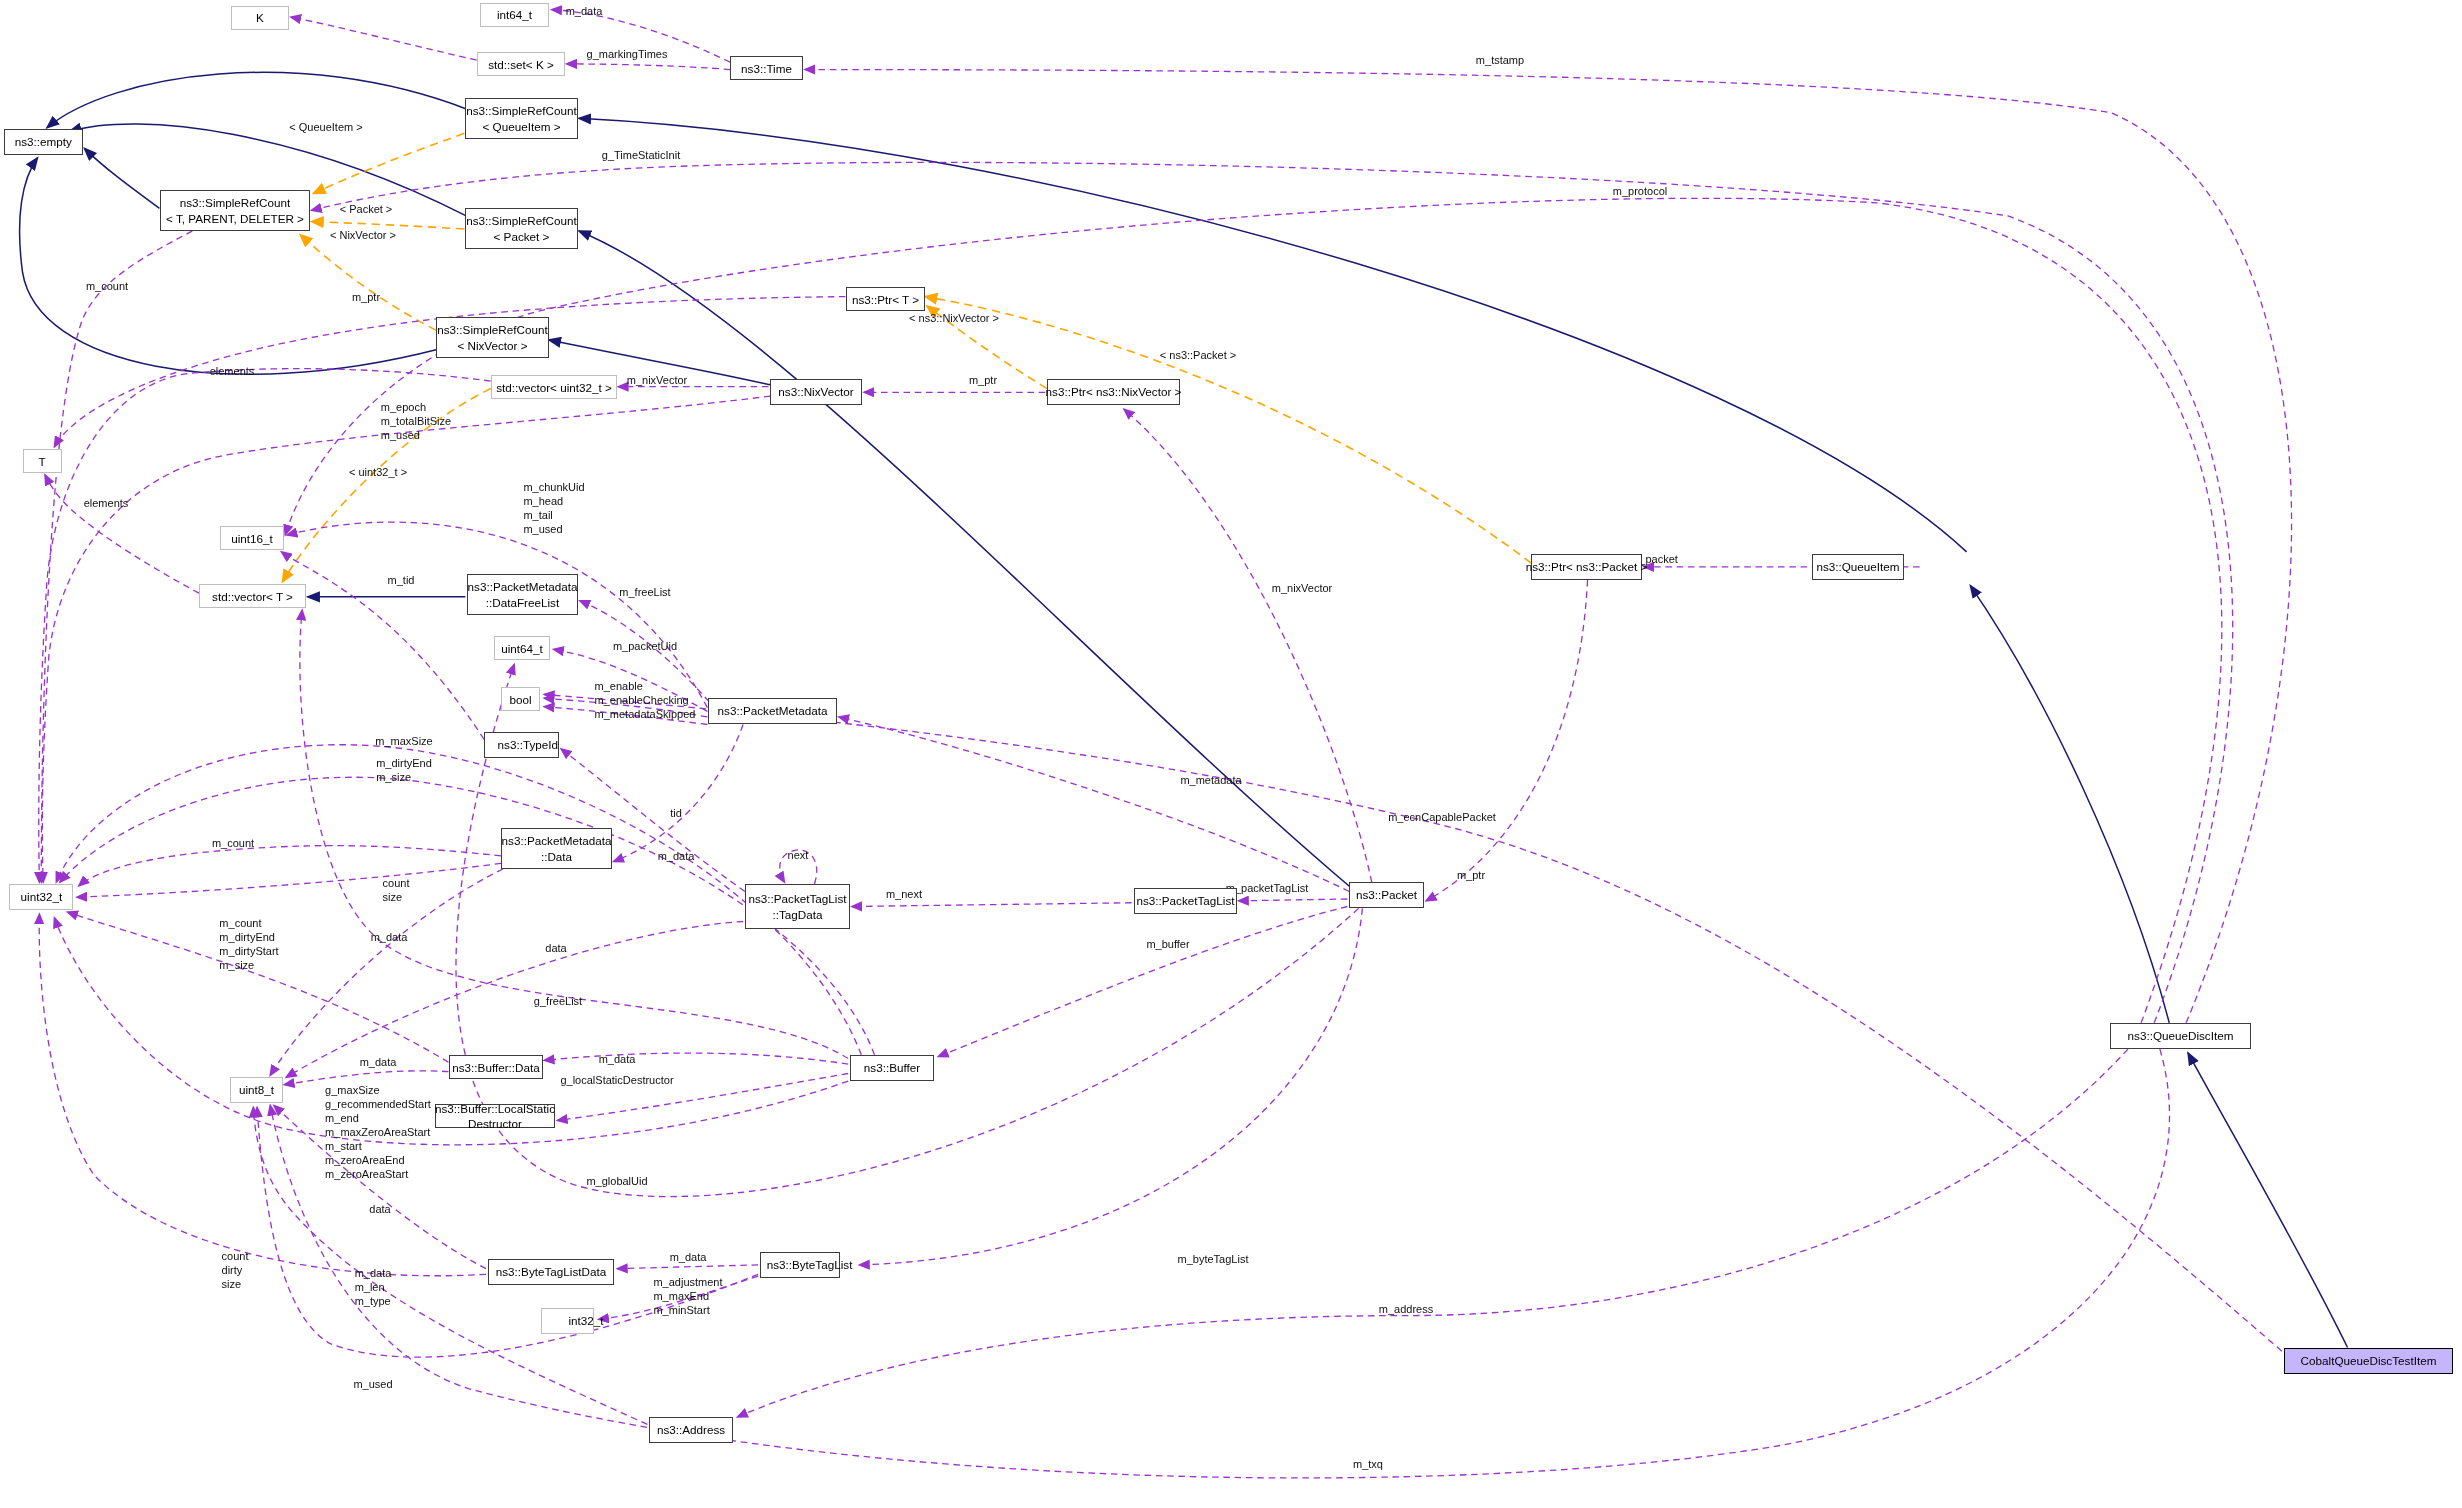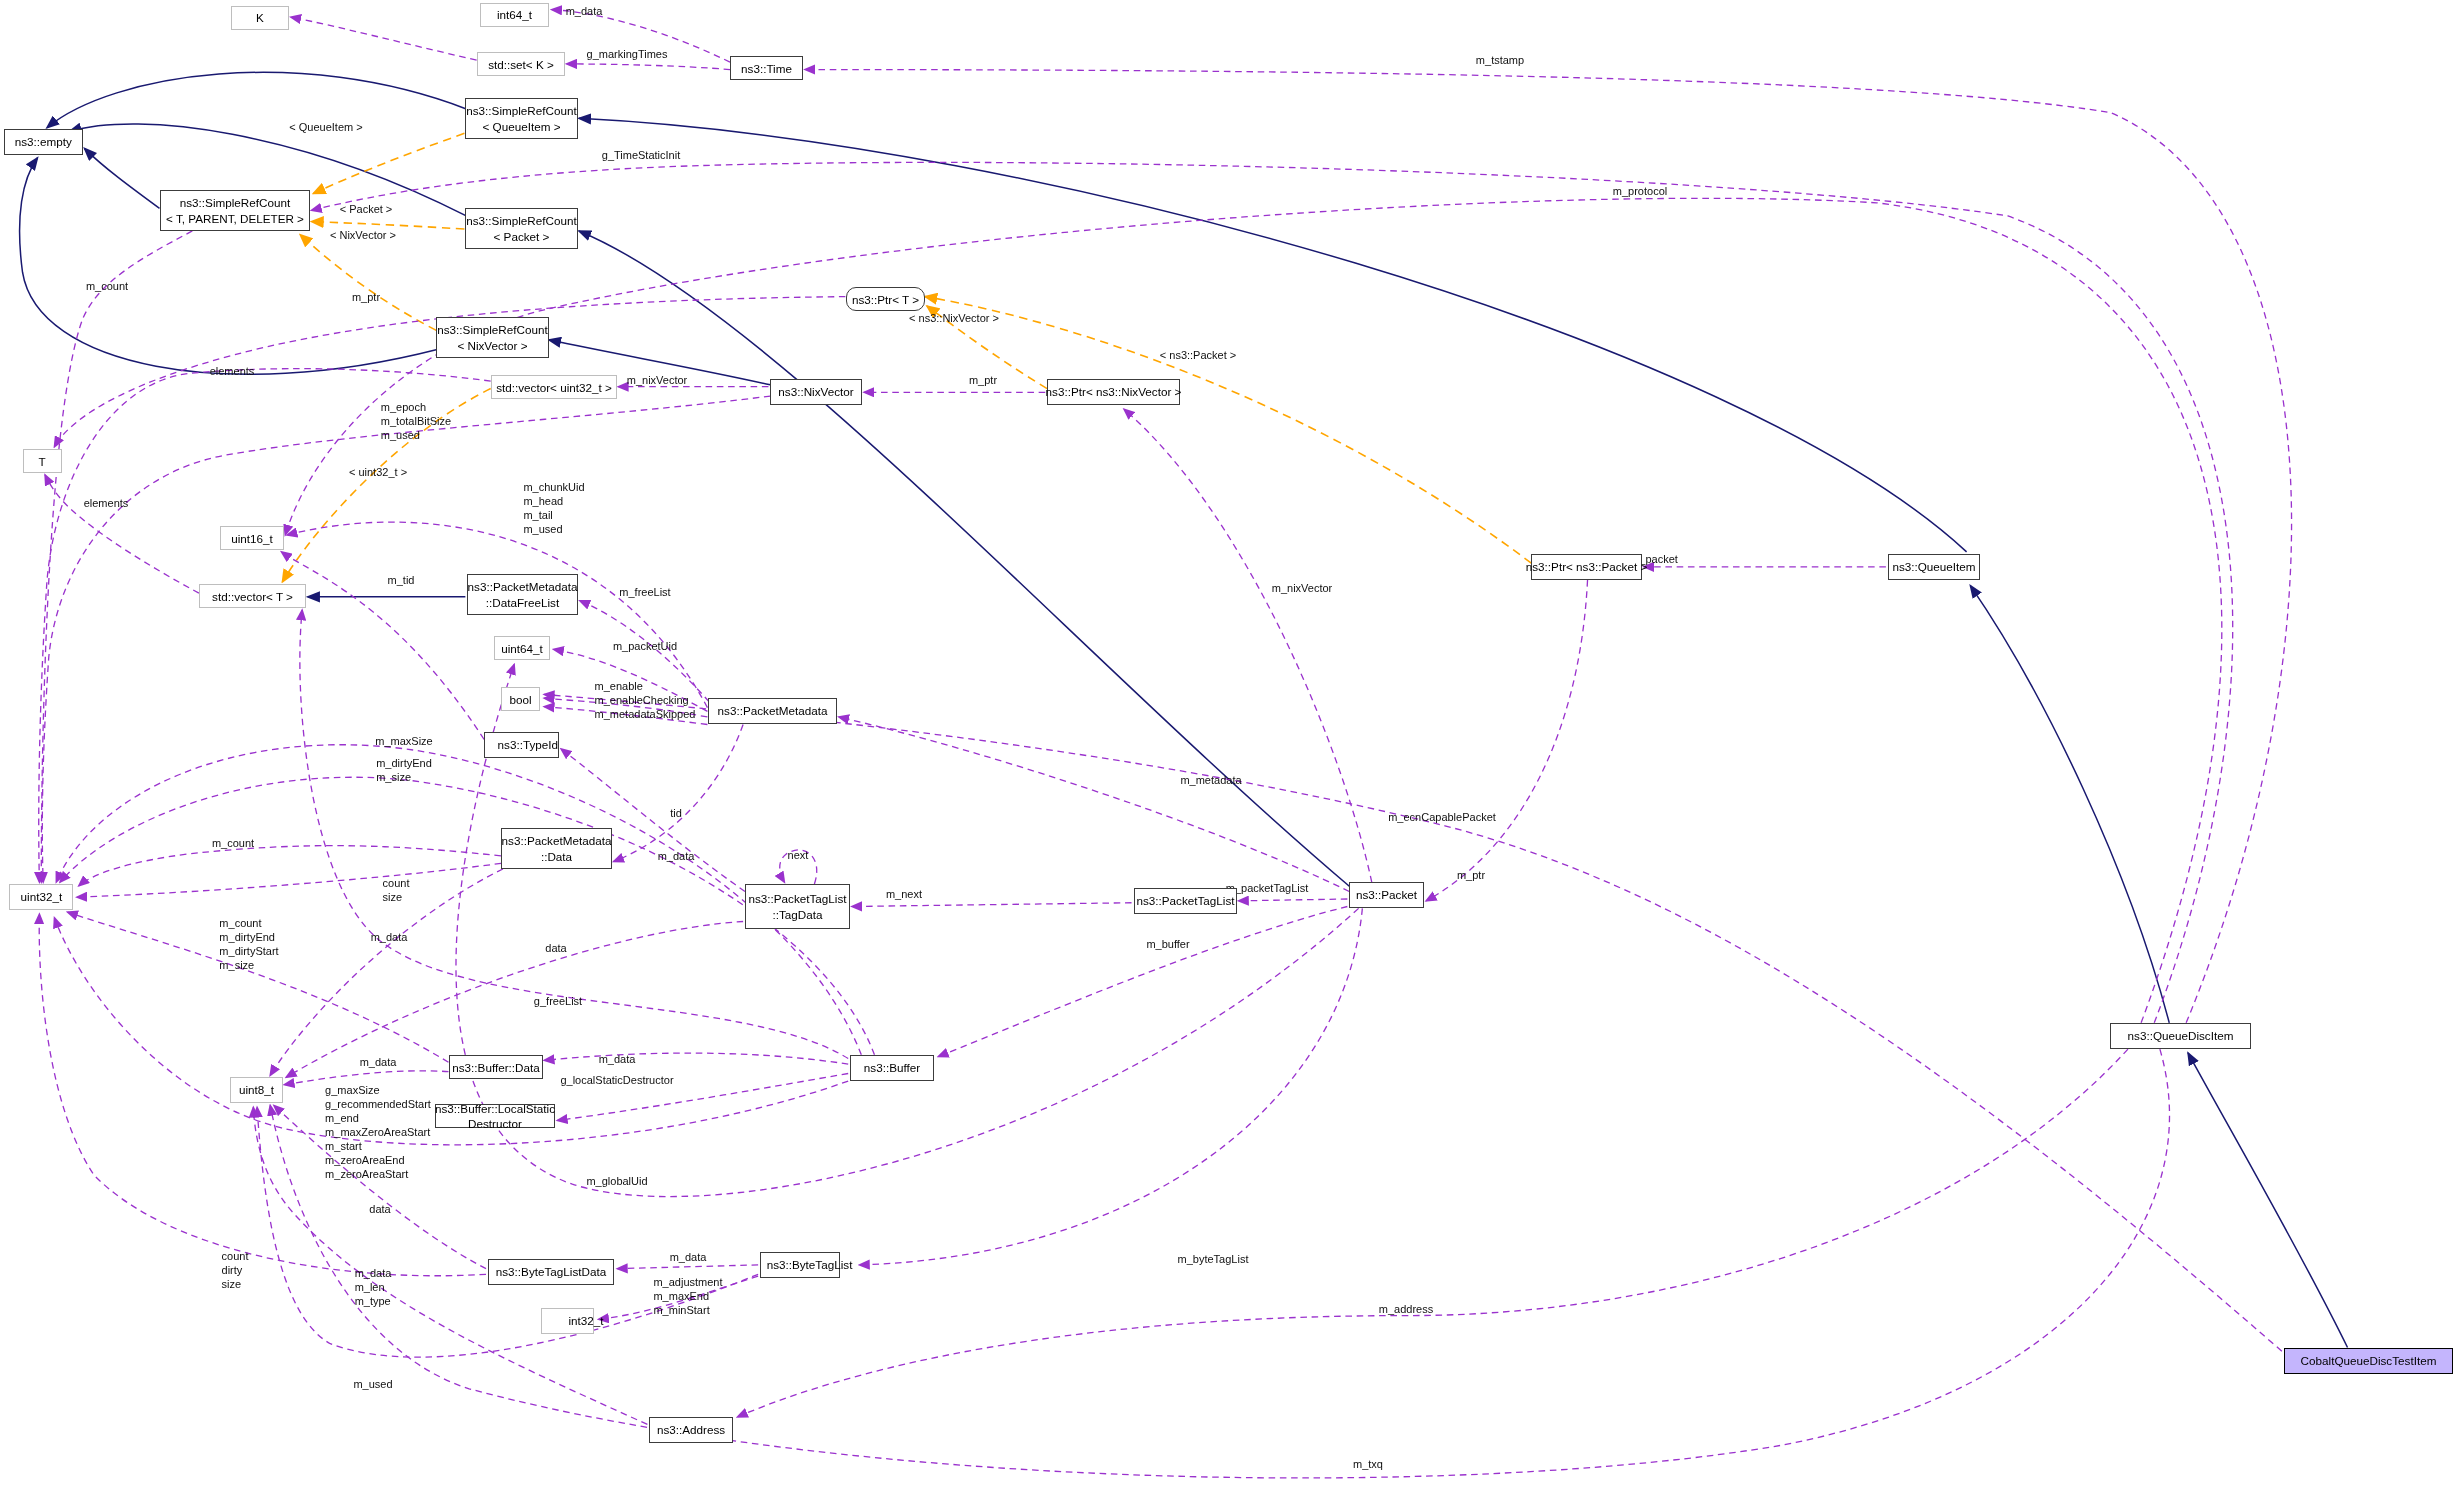--- a/index.html
+++ b/index.html
@@ -321,21 +321,21 @@
       <div>&lt; T, PARENT, DELETER &gt;</div>
     </div>
     <div class="node class" style="left: 465px; top: 208px; width: 113px; height: 41px;">
       <div>ns3::SimpleRefCount</div>
       <div>&lt; Packet &gt;</div>
     </div>
     <div class="node class" style="left: 436px; top: 317px; width: 113px; height: 41px;">
       <div>ns3::SimpleRefCount</div>
       <div>&lt; NixVector &gt;</div>
     </div>
-    <div class="node class" style="left: 846px; top: 287px; width: 79px; height: 24.4px; border-radius: 10px;">
+    <div class="node class" style="left: 846px; top: 287px; width: 79px; height: 24.4px;">
       <div>ns3::Ptr&lt; T &gt;</div>
     </div>
     <div class="node prim" style="left: 491px; top: 375px; width: 126px; height: 24.4px;">
       <div>std::vector&lt; uint32_t &gt;</div>
     </div>
     <div class="node class" style="left: 770px; top: 379px; width: 92px; height: 26px;">
       <div>ns3::NixVector</div>
     </div>
     <div class="node class" style="left: 1047px; top: 379px; width: 133px; height: 26px;">
       <div>ns3::Ptr&lt; ns3::NixVector &gt;</div>
@@ -403,21 +403,21 @@
     </div>
     <div class="node prim" style="left: 541px; top: 1308px; width: 53px; height: 26px; padding-left: 37px;">
       <div>int32_t</div>
     </div>
     <div class="node class" style="left: 649px; top: 1417px; width: 84px; height: 26px;">
       <div>ns3::Address</div>
     </div>
     <div class="node class" style="left: 1531px; top: 554px; width: 111px; height: 26px;">
       <div>ns3::Ptr&lt; ns3::Packet &gt;</div>
     </div>
-    <div class="node class" style="left: 1888px; top: 554px; width: 92px; height: 26px;">
+    <div class="node class" style="left: 1812px; top: 554px; width: 92px; height: 26px;">
       <div>ns3::QueueItem</div>
     </div>
     <div class="node class" style="left: 2110px; top: 1023px; width: 141px; height: 26px;">
       <div>ns3::QueueDiscItem</div>
     </div>
     <div class="node main" style="left: 2284px; top: 1348px; width: 169px; height: 26px;">
       <div>CobaltQueueDiscTestItem</div>
     </div>
   </div>
 

